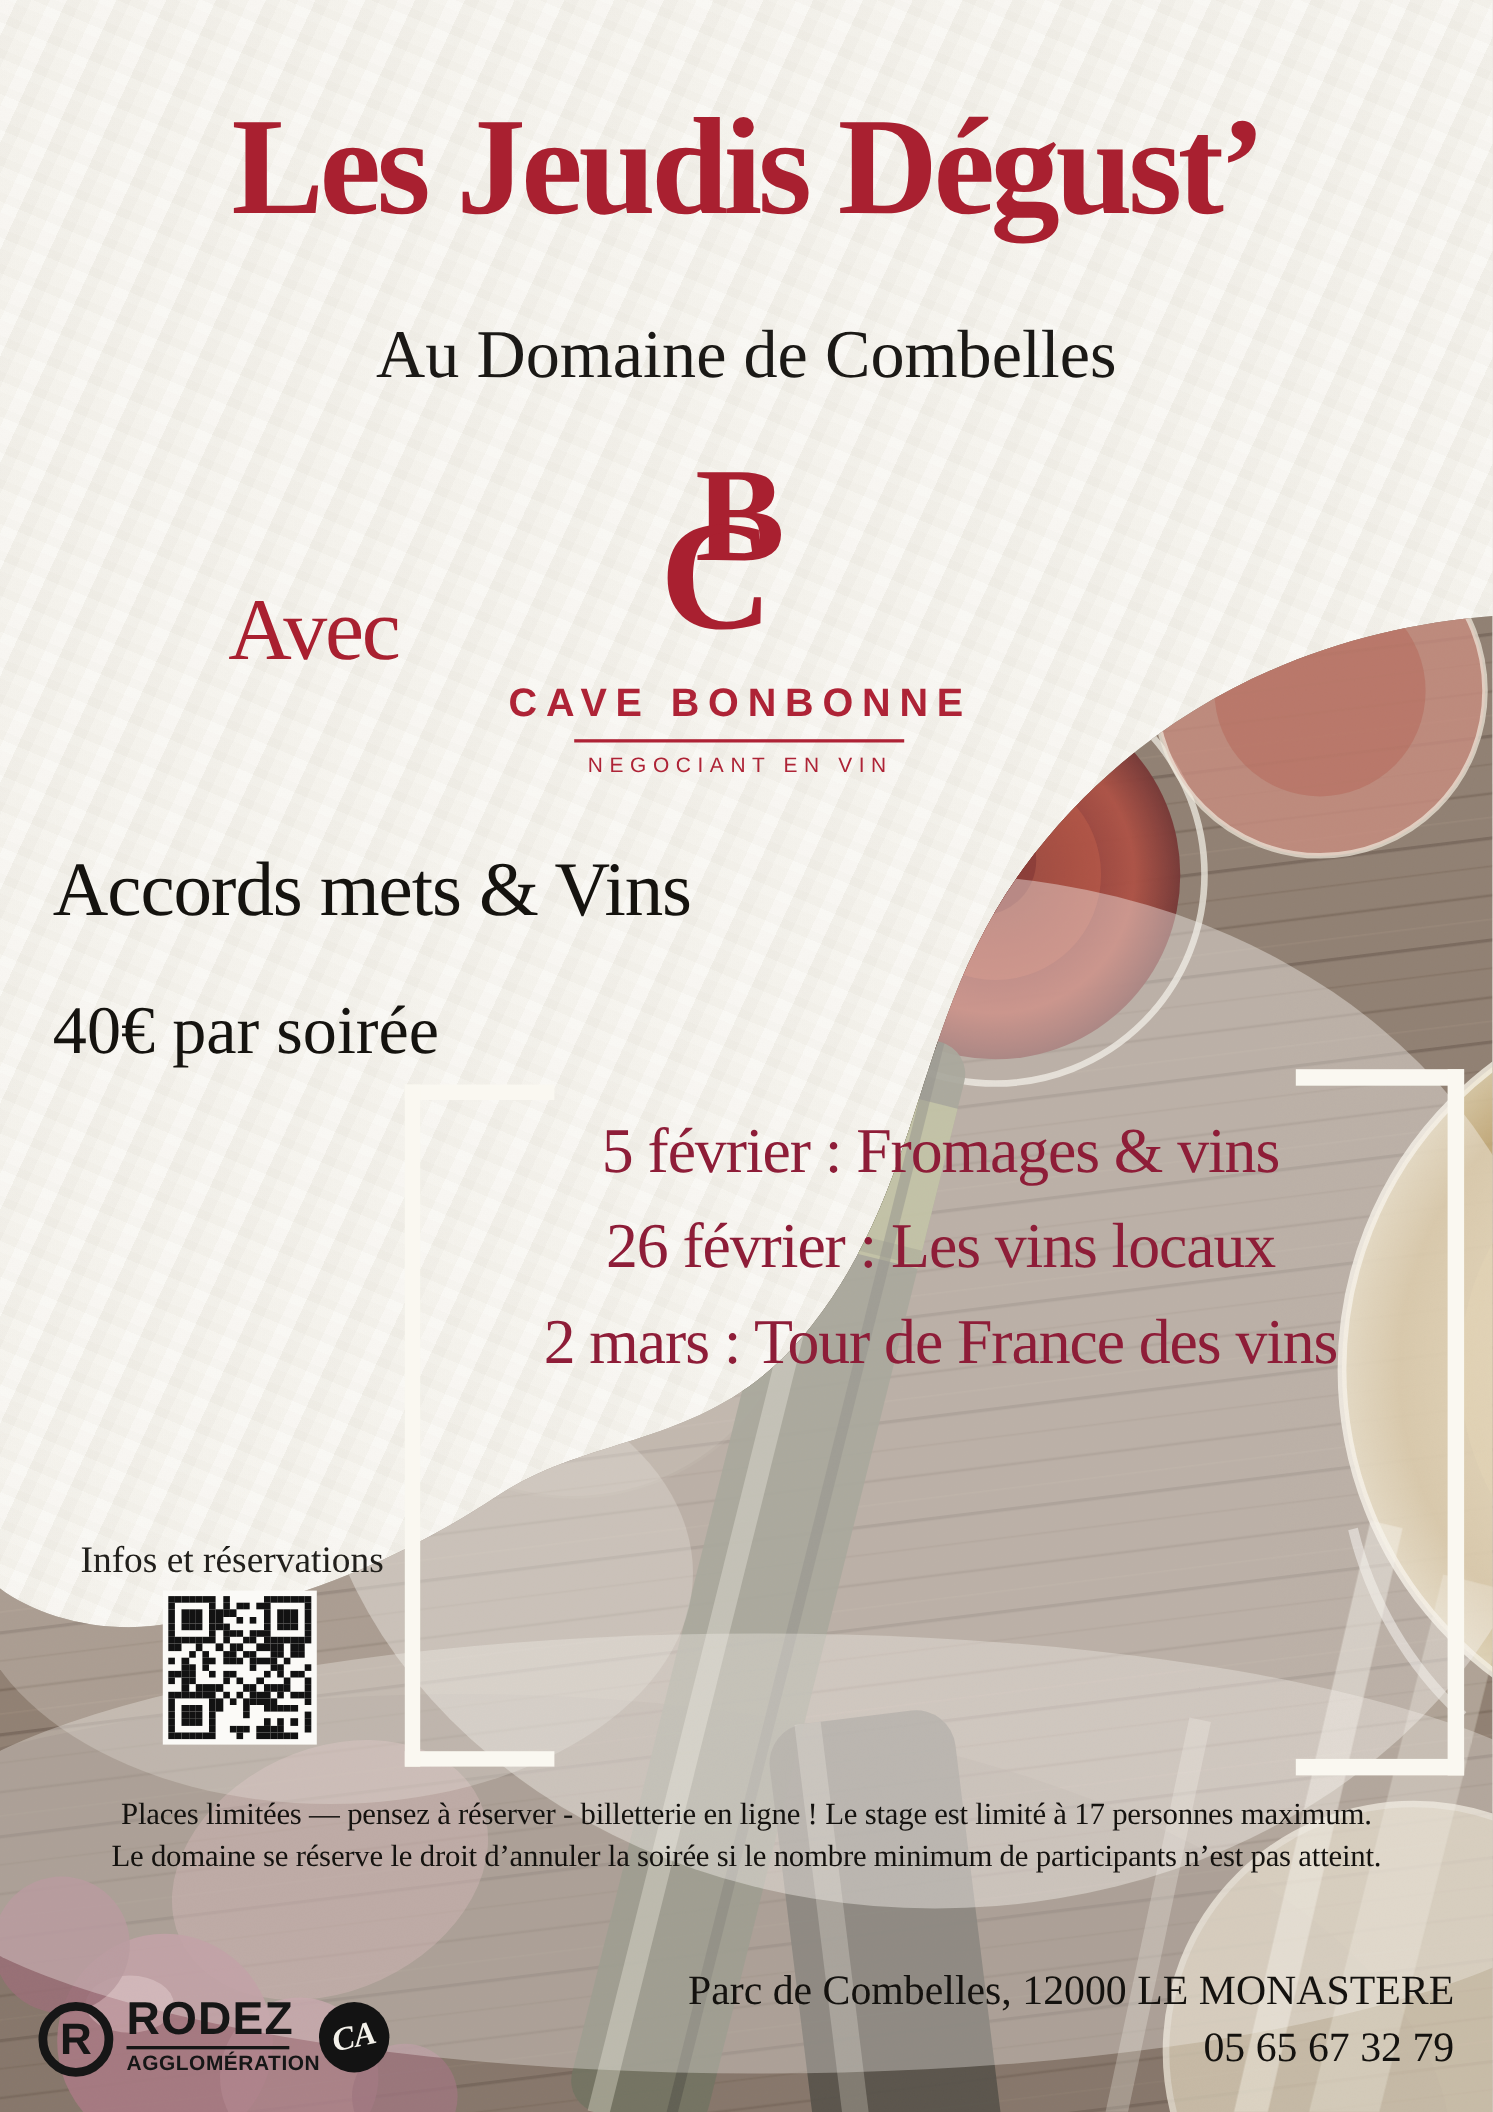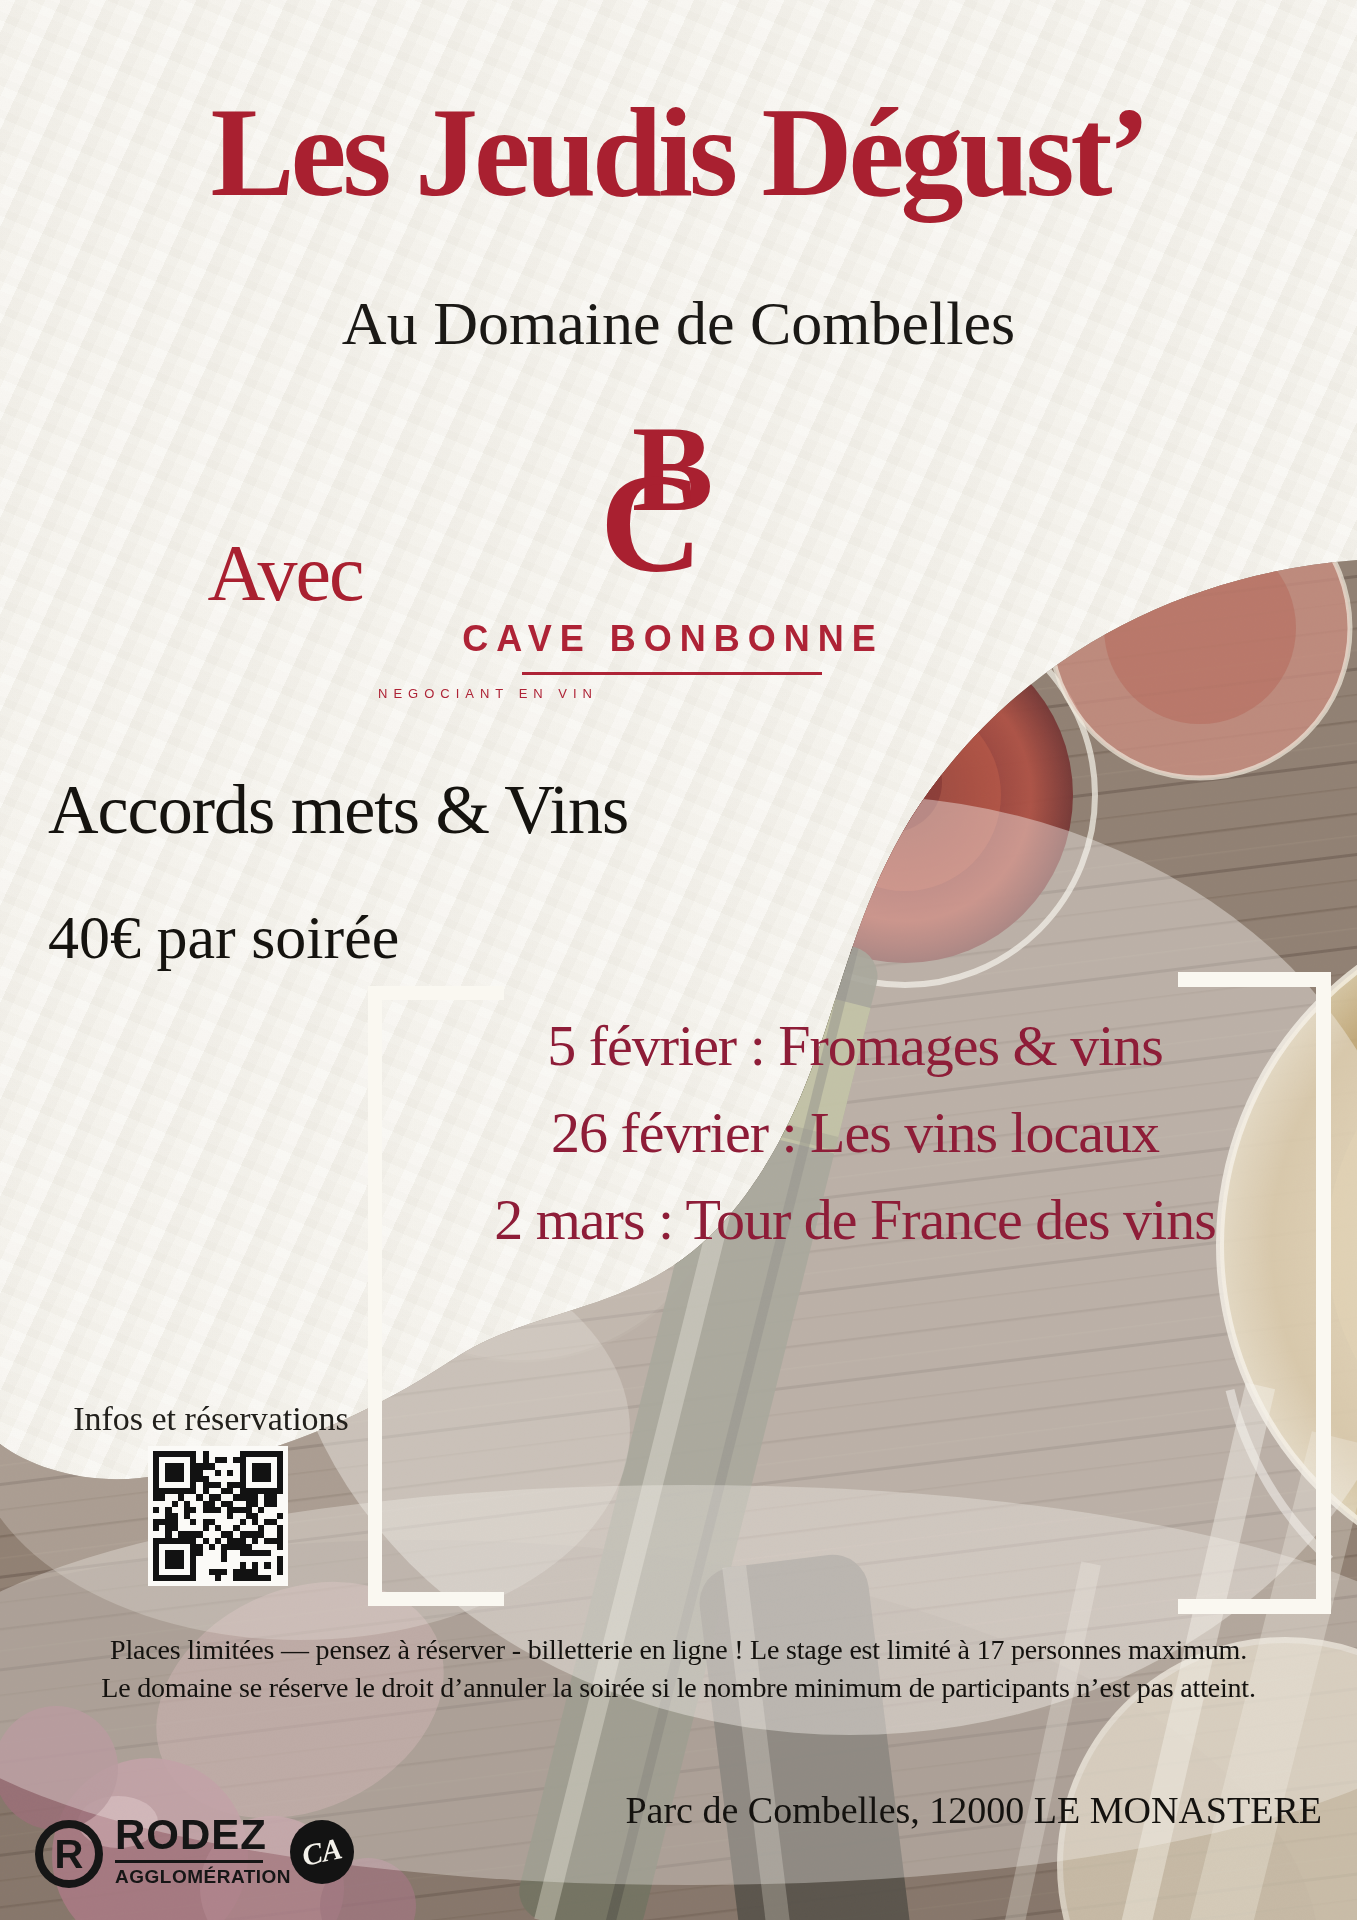--- a/index.html
+++ b/index.html
@@ -18,22 +18,22 @@
          letter-spacing:-4px;color:#a92030;line-height:1.1;}
   .subtitle{left:0;top:288px;width:1357px;text-align:center;font-size:62px;color:#1b1916;}
   .avec{left:140px;top:528px;width:290px;text-align:center;font-size:80px;letter-spacing:-2px;color:#a92030;}
 
   .monogram{left:560px;top:408px;width:260px;height:230px;}
   .monogram .b{position:absolute;left:72px;top:0;font-size:122px;line-height:1;font-weight:bold;color:#a92030;}
   .monogram .c{position:absolute;left:40px;top:44px;font-size:142px;line-height:1;font-weight:bold;color:#a92030;}
   .brand-name{left:378px;top:618px;width:590px;text-align:center;font-family:"Liberation Sans",sans-serif;
               font-weight:bold;font-size:36px;letter-spacing:8px;color:#ae2336;}
   .brand-divider{left:522px;top:672px;width:300px;height:3px;background:#ae2336;}
-  .brand-tagline{left:378px;top:686px;width:590px;font-family:"Liberation Sans",sans-serif;
-                 font-size:13px;letter-spacing:6px;color:#ae2336;}
+  .brand-tagline{left:378px;top:686px;width:590px;text-align:center;font-family:"Liberation Sans",sans-serif;
+                 font-size:19px;letter-spacing:6px;color:#ae2336;}
 
   .offer-heading{left:48px;top:770px;width:800px;font-size:70px;letter-spacing:-1px;color:#15130f;}
   .offer-price{left:48px;top:902px;width:700px;font-size:62px;color:#15130f;}
 
   .bracket-l{position:absolute;left:368px;top:986px;width:122px;height:592px;z-index:3;
              border:14px solid #faf8f1;border-right:none;}
   .bracket-r{position:absolute;left:1178px;top:972px;width:138px;height:612px;z-index:3;
              border:15px solid #faf8f1;border-left:none;}
 
   .events{left:392px;top:1002px;width:926px;display:flex;flex-direction:column;}
@@ -446,14 +446,15 @@
       <div class="rule"></div>
       <div class="sub">AGGLOMÉRATION</div>
     </div>
   </div>
 
   <div class="layer ca">
     <span>CA</span>
   </div>
 
   <div class="layer address">Parc de Combelles, 12000 LE MONASTERE</div>
+  <div class="layer phone">05 65 67 32 79</div>
 
 </div>
 
 </body></html>

